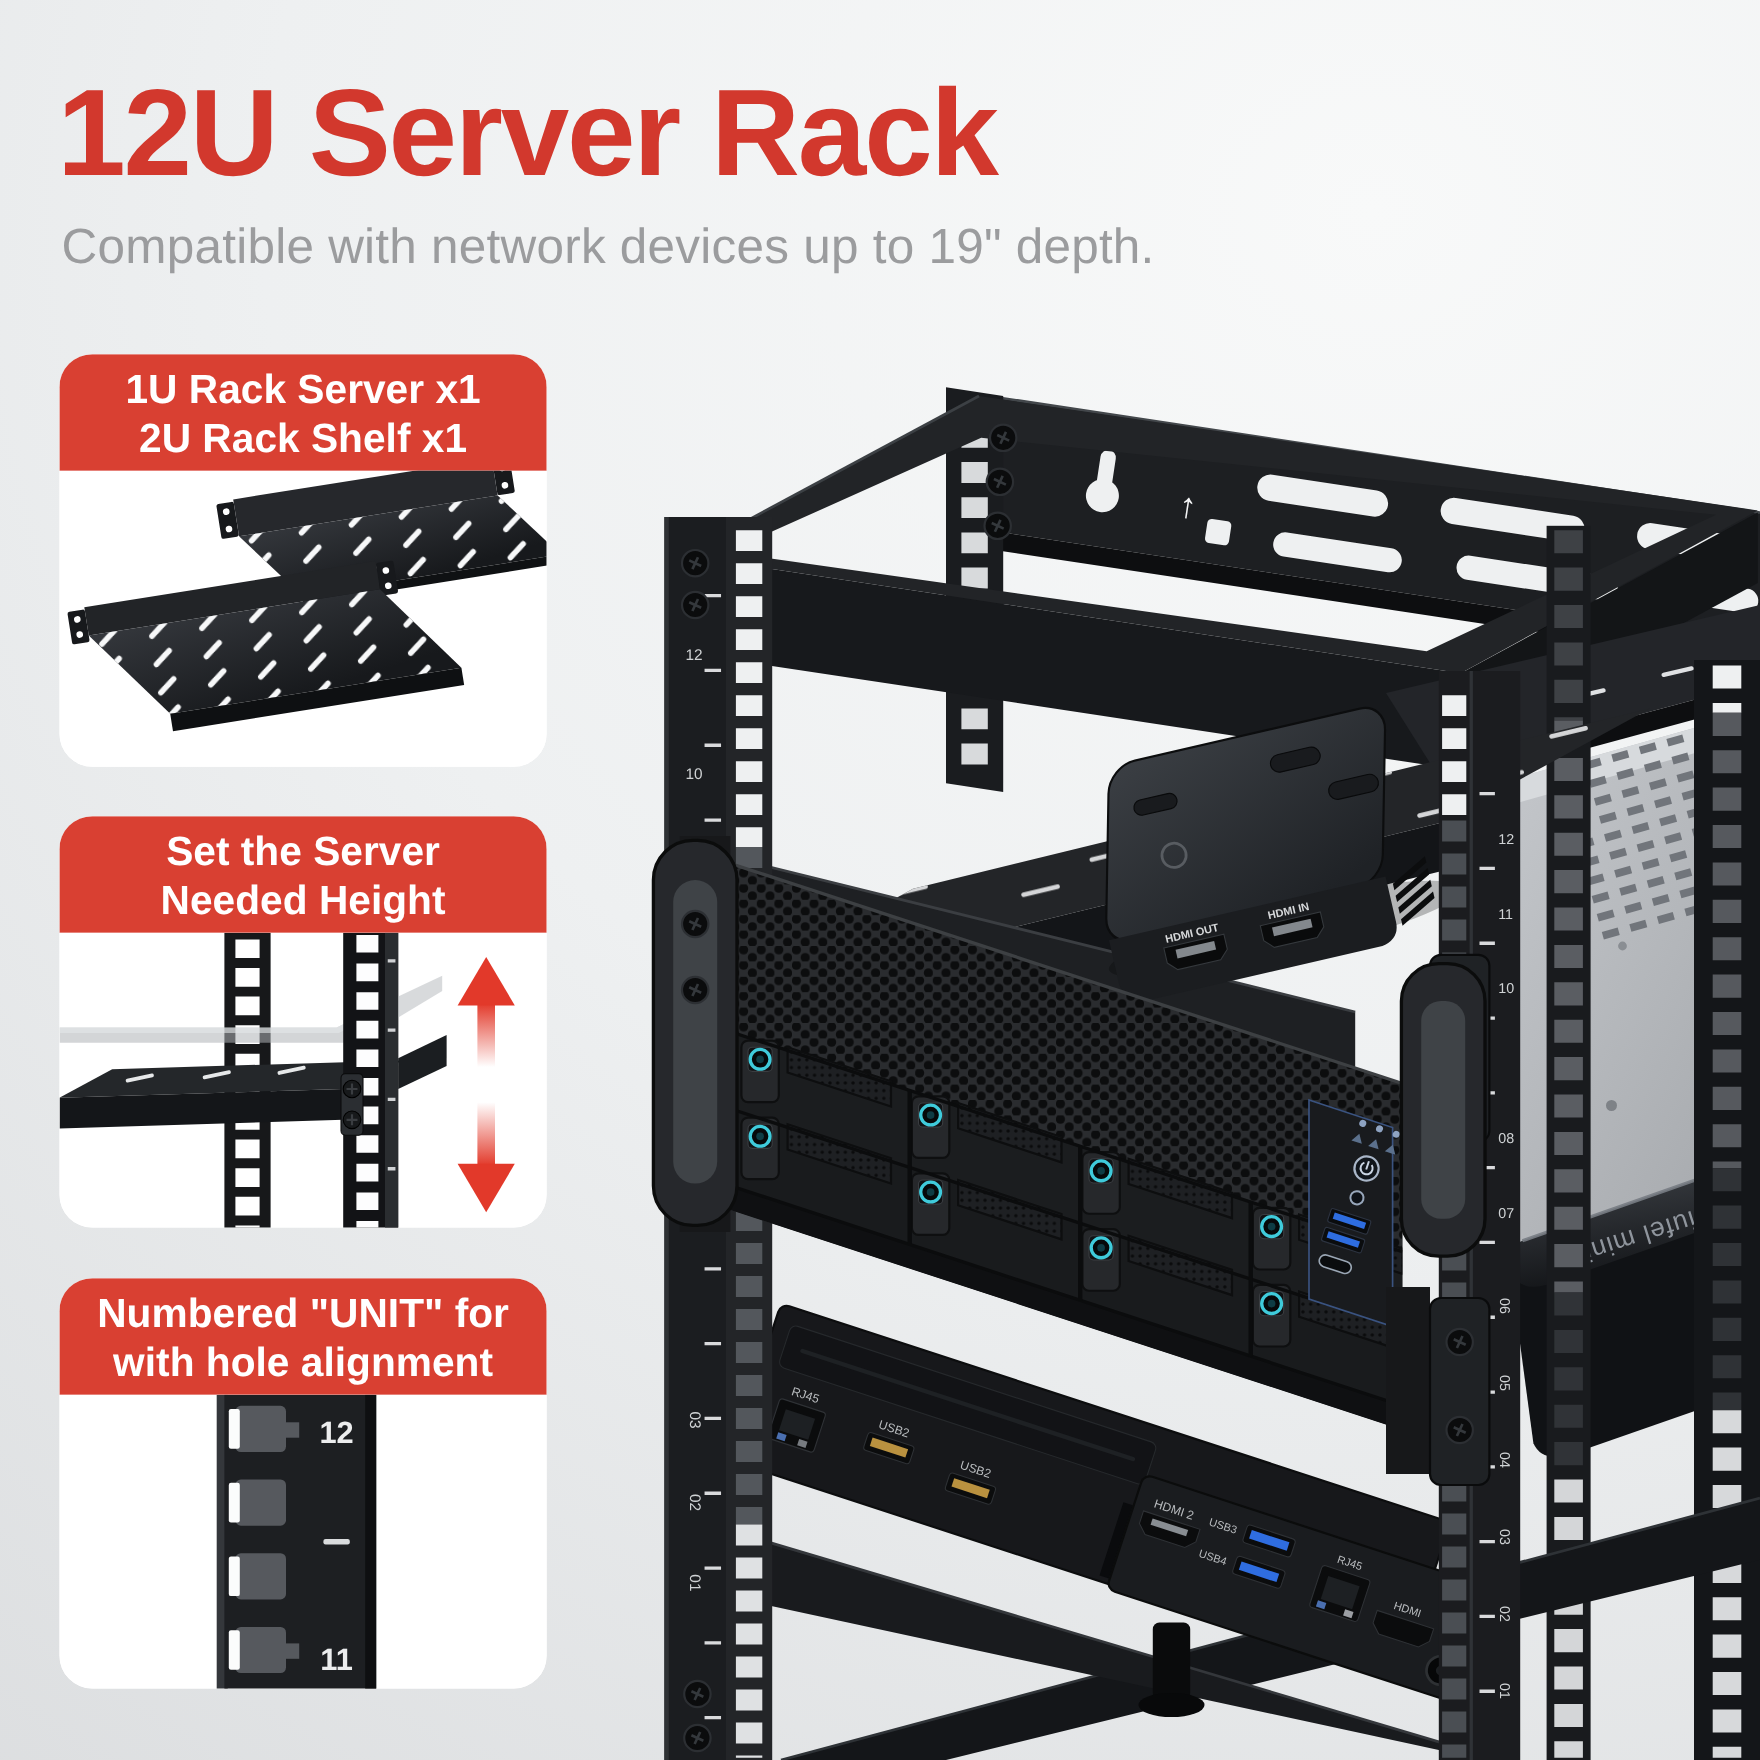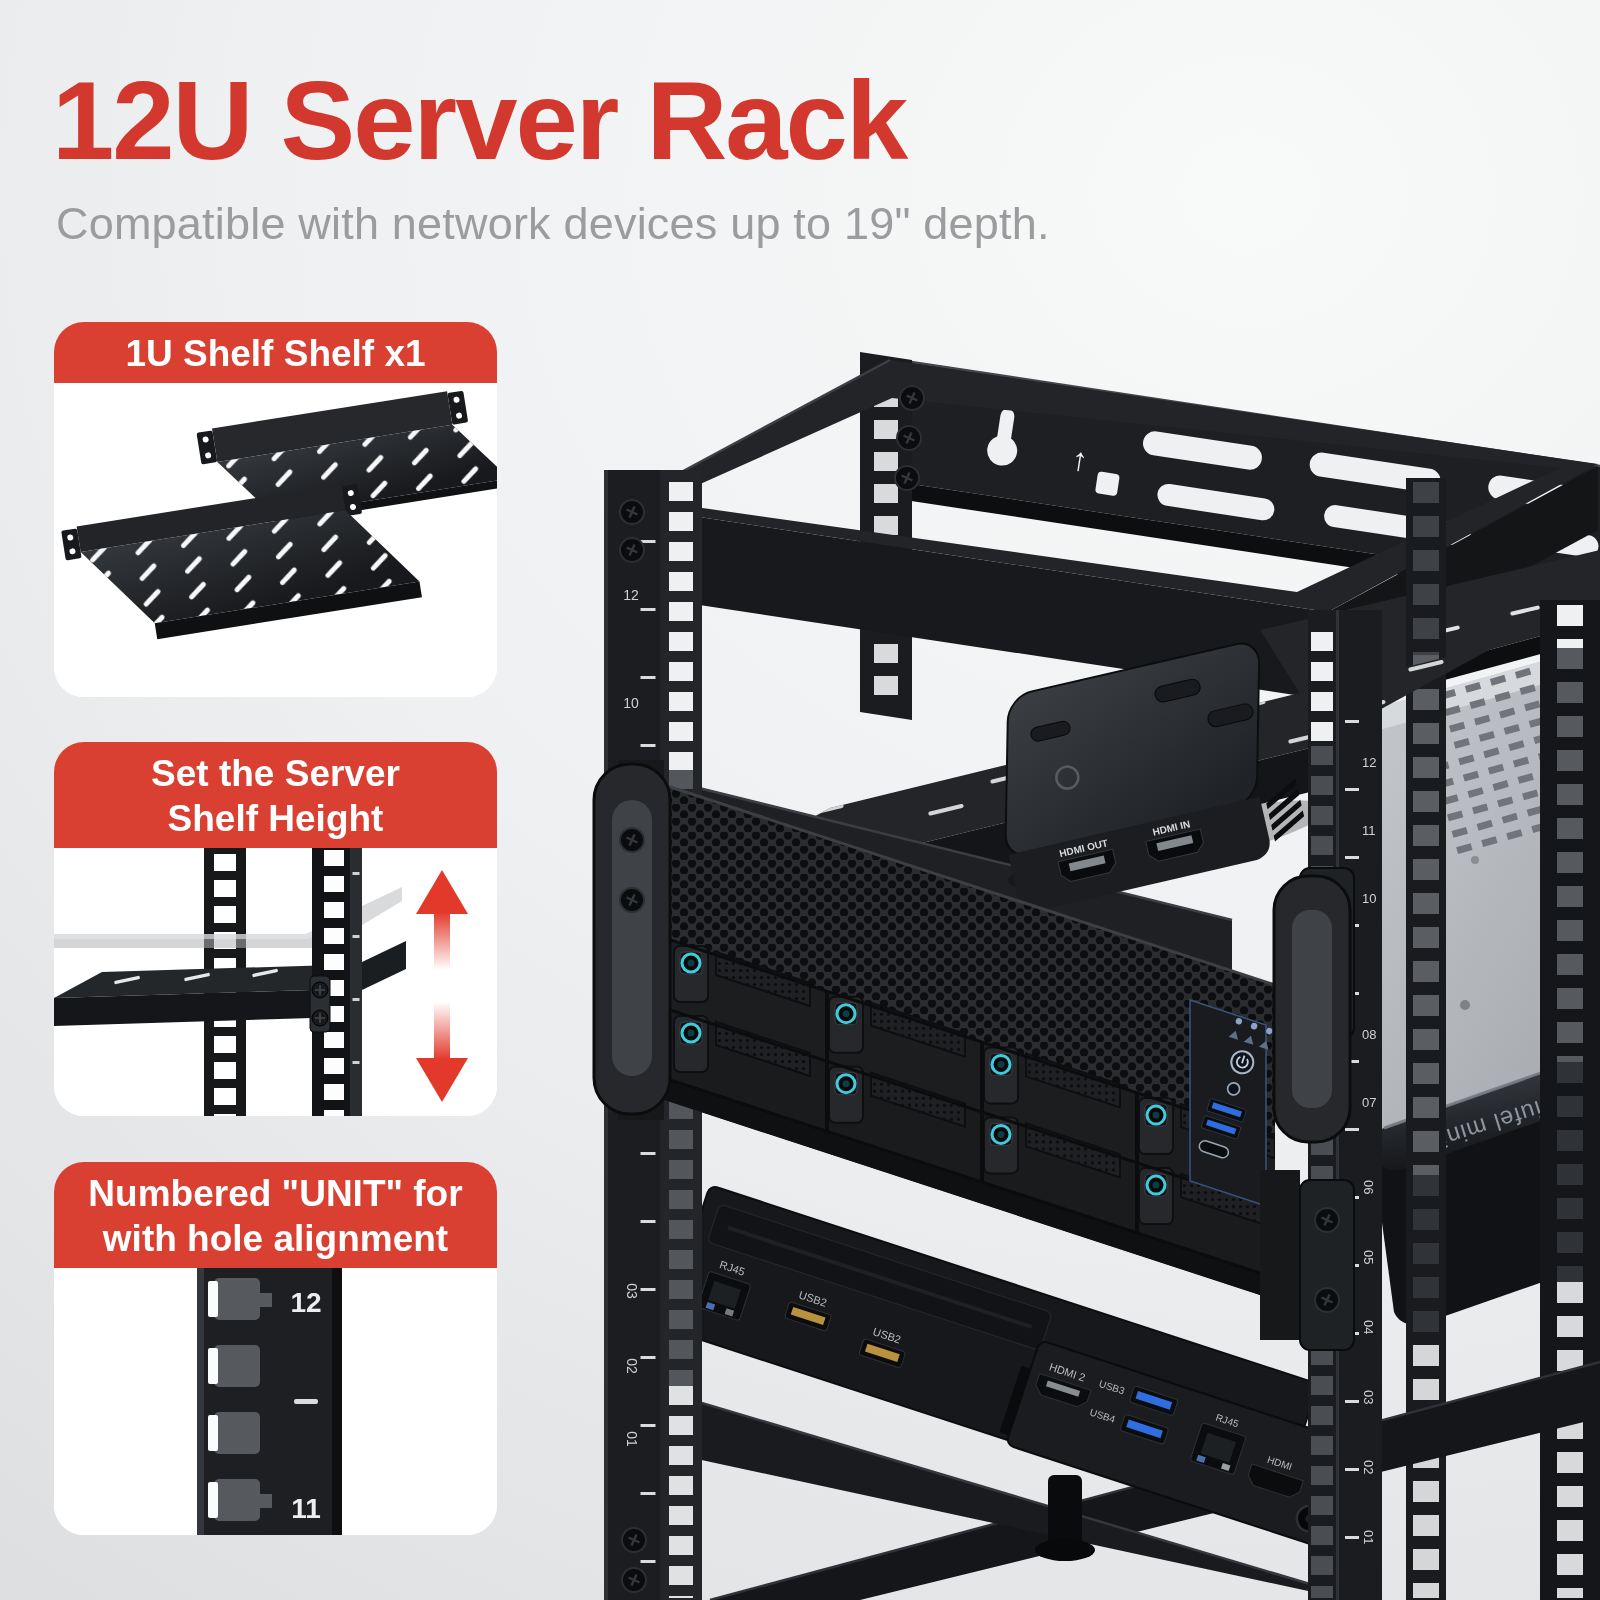--- a/index.html
+++ b/index.html
@@ -36,21 +36,22 @@
 </head>
 <body>
 
 <div class="canvas">
 
   <h1 class="title">12U Server Rack</h1>
   <p class="subtitle">Compatible with network devices up to 19" depth.</p>
 
   <section class="card" id="card1">
     <div class="head">
-      <div>1U Shelf Shelf x1</div>
+      <div>1U Rack Server x1</div>
+      <div>2U Rack Shelf x1</div>
     </div>
     <div class="body">
       <svg viewBox="0 0 443 275">
         <defs>
           <linearGradient id="c1g" x1="0" y1="0" x2="0.6" y2="1">
             <stop offset="0" stop-color="#34373c"></stop>
               <stop offset="1" stop-color="#17191c"></stop>
           </linearGradient>
           <pattern id="p1slot" width="46" height="26" patternUnits="userSpaceOnUse">
             <rect x="6" y="6" width="22" height="5" rx="2.5" fill="#f7f8f9" transform="rotate(-38 17 8)"></rect>
@@ -82,21 +83,21 @@
           <path d="M0,30 L268,30 L330,112 L62,112 Z" fill="url(#p1slot)"></path>
           <path d="M62,112 L330,112 L330,128 L62,128 Z" fill="#0e1012"></path>
         </g>
       </svg>
     </div>
   </section>
 
   <section class="card" id="card2">
     <div class="head">
       <div>Set the Server</div>
-      <div>Shelf Height</div>
+      <div>Needed Height</div>
     </div>
     <div class="body">
       <svg viewBox="0 0 443 276">
         <defs>
           <linearGradient id="fadeT" x1="0" y1="0" x2="0" y2="1">
             <stop offset="0" stop-color="#e2392a"></stop>
               <stop offset="1" stop-color="#e2392a" stop-opacity="0"></stop>
           </linearGradient>
           <linearGradient id="fadeB" x1="0" y1="1" x2="0" y2="0">
             <stop offset="0" stop-color="#e2392a"></stop>

